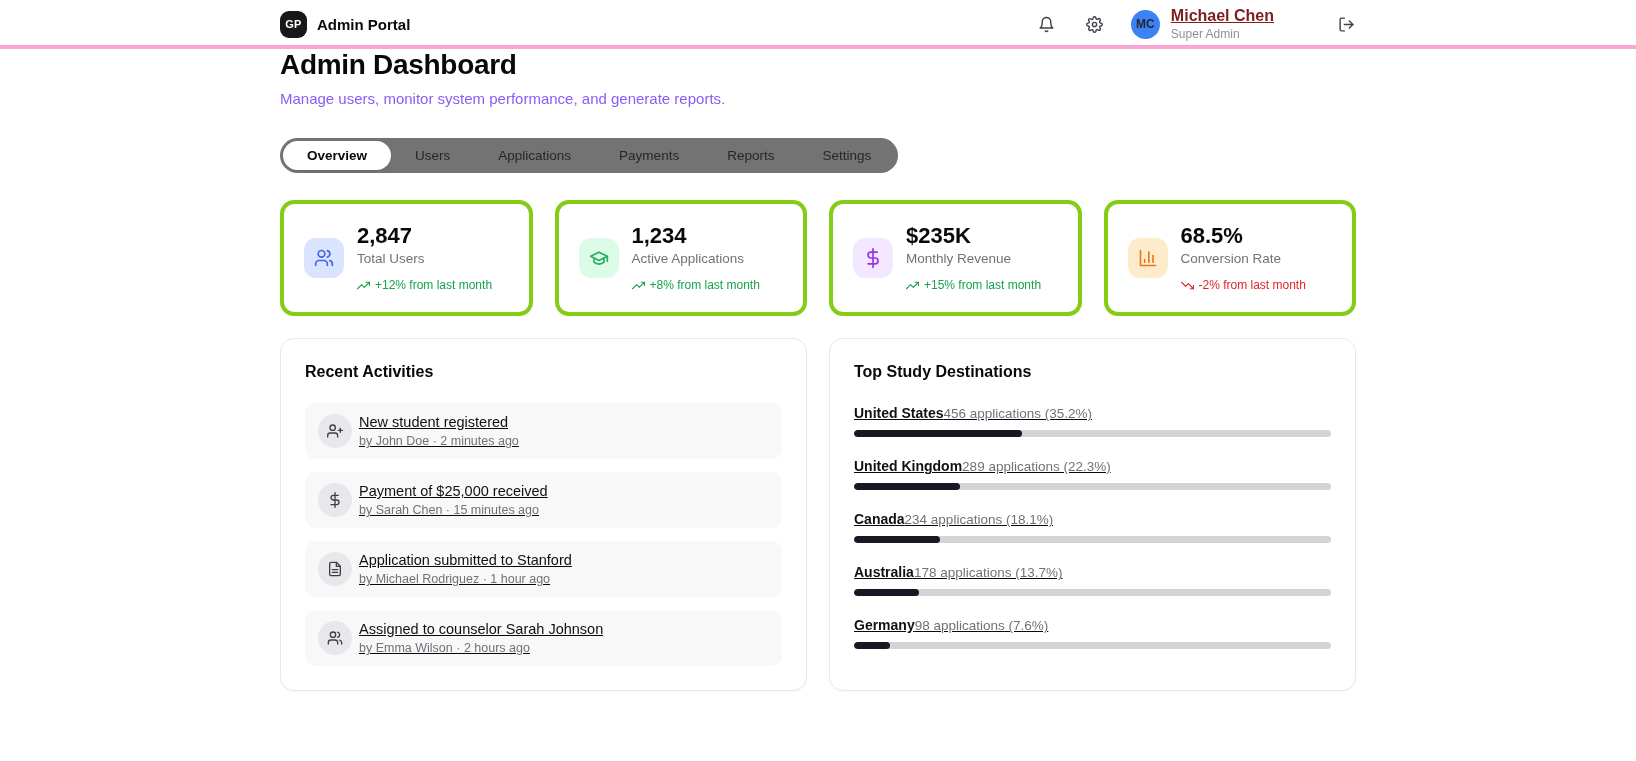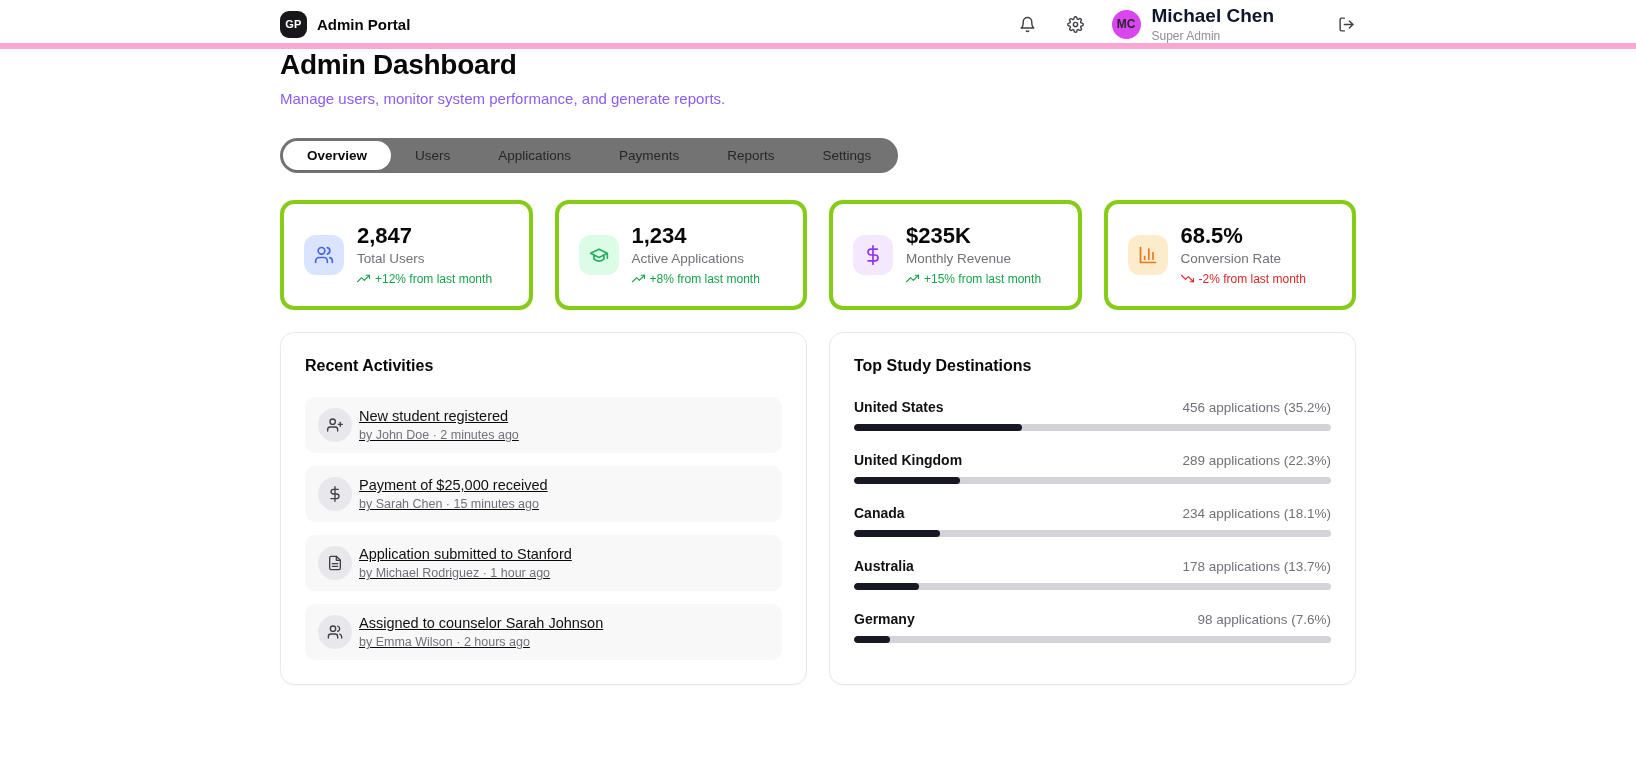--- a/index.html
+++ b/index.html
@@ -2,37 +2,37 @@
 <html><head>
 <meta charset="utf-8">
 <style>
   * { margin: 0; padding: 0; box-sizing: border-box; }
   html, body { width: 1636px; height: 761px; background: #ffffff; overflow: hidden; }
   body { font-family: "Liberation Sans", "DejaVu Sans", sans-serif; color: #09090b; }
 
   .container { width: 1076px; margin: 0 auto; }
 
   
-  .header { height: 49px; border-bottom: 6px solid #f9a8d4; background: #fff; }
+  .header { height: 49px; border-bottom: 4px solid #f9a8d4; background: #fff; }
   .header-inner { display: flex; align-items: center; justify-content: space-between; height: 48px; }
   .brand { display: flex; align-items: center; gap: 10px; }
   .logo { width: 27px; height: 27px; background: #18181b; color: #fff; border-radius: 9px;
           display: flex; align-items: center; justify-content: center;
           font-size: 11px; font-weight: bold; letter-spacing: 0.2px; }
   .app-name { font-size: 15px; font-weight: bold; color: #09090b; text-align: center; }
   .header-right { display: flex; align-items: center; }
   .icon-btn { width: 20px; height: 20px; color: #3f3f46; background: none; border: none; cursor: pointer;
               display: flex; align-items: center; justify-content: center; padding: 0; }
   .icon-btn svg { width: 17px; height: 17px; }
   .icon-btn + .icon-btn { margin-left: 28px; }
-  .avatar { width: 29px; height: 29px; border-radius: 50%; background: #d946ef; color: #27272a;
+  .avatar { width: 29px; height: 29px; border-radius: 50%; background: #3b82f6; color: #27272a;
             display: flex; align-items: center; justify-content: center;
             font-size: 12px; font-weight: bold; margin-left: 26px; }
   .user-meta { margin-left: 11px; line-height: 1.25; }
-  .user-name { font-size: 19px; font-weight: bold; color: #0f172a; }
+  .user-name { font-size: 16px; font-weight: bold; color: #7f1d1d; text-decoration: underline; }
   .user-role { font-size: 12px; color: #8e8e99; margin-top: 1px; }
   .logout-btn { margin-left: 62px; }
 
   
   .page-head { }
   .page-title { font-size: 28px; font-weight: bold; letter-spacing: -0.3px; color: #09090b; }
   .page-subtitle { font-size: 15px; color: #8b5cf6; margin-top: 9px; }
 
   
   .tabs { display: inline-flex; align-items: center; margin-top: 31px; background: #737373;
@@ -44,21 +44,21 @@
 
   
   .stats-grid { display: grid; grid-template-columns: repeat(4, 1fr); gap: 22px; margin-top: 27px; }
   .stat-card { background: #fff; border: 4px solid #84cc16; border-radius: 14px; padding: 20px;
                display: flex; align-items: center; gap: 13px; box-shadow: 0 1px 2px rgba(0,0,0,0.03); }
   .stat-icon { width: 40px; height: 40px; border-radius: 12px; flex: 0 0 40px;
                display: flex; align-items: center; justify-content: center; }
   .stat-icon svg { width: 20px; height: 20px; }
   .stat-value { font-size: 22px; font-weight: bold; color: #09090b; line-height: 1.1; }
   .stat-label { font-size: 13.5px; color: #71717a; margin-top: 3px; }
-  .stat-change { font-size: 12px; margin-top: 6px; display: flex; align-items: flex-start; gap: 5px; }
+  .stat-change { font-size: 12px; margin-top: 12px; display: flex; align-items: flex-end; gap: 5px; }
   .stat-change svg { width: 13px; height: 13px; }
   .stat-change.up { color: #16a34a; }
   .stat-change.down { color: #dc2626; }
   .stat-change .trend-down-icon { display: none; }
   .stat-change.down .trend-down-icon { display: inline; }
 
   
   .panels { display: grid; grid-template-columns: 1fr 1fr; gap: 22px; margin-top: 22px; }
   .panel { background: #fff; border: 1px solid #e8e8ec; border-radius: 14px; padding: 24px;
            box-shadow: 0 1px 2px rgba(0,0,0,0.03); }
@@ -70,21 +70,21 @@
                    border-radius: 10px; padding: 11px 13px; text-decoration: underline; }
   .activity-icon { width: 34px; height: 34px; border-radius: 50%; background: #e8e8ec; flex: 0 0 34px;
                    display: flex; align-items: center; justify-content: center; color: #3f3f46; }
   .activity-icon svg { width: 16px; height: 16px; }
   .activity-title { font-size: 14px; font-weight: bold; font-weight: 500; color: #18181b; }
   .activity-title { font-weight: normal; color: #111113; font-size: 14.5px; }
   .activity-meta { font-size: 12.5px; color: #71717a; margin-top: 4px; }
 
   
   .dest-list { margin-top: 24px; display: flex; flex-direction: column; gap: 21px; }
-  .dest-row-top { display: flex; align-items: baseline; justify-content: space-between; }
+  .dest-row-top { display: flex; align-items: baseline; justify-content: flex-start; text-decoration: underline; }
   .dest-country { font-size: 14px; font-weight: bold; color: #111113; }
   .dest-detail { font-size: 13.5px; color: #71717a; }
   .dest-track { margin-top: 9px; height: 7px; background: #d4d4d8; border-radius: 9999px; overflow: hidden; }
   .dest-fill { height: 100%; background: #181824; border-radius: 9999px; }
 </style>
 </head>
 <body>
 
 <header class="header">
   <div class="container header-inner">

